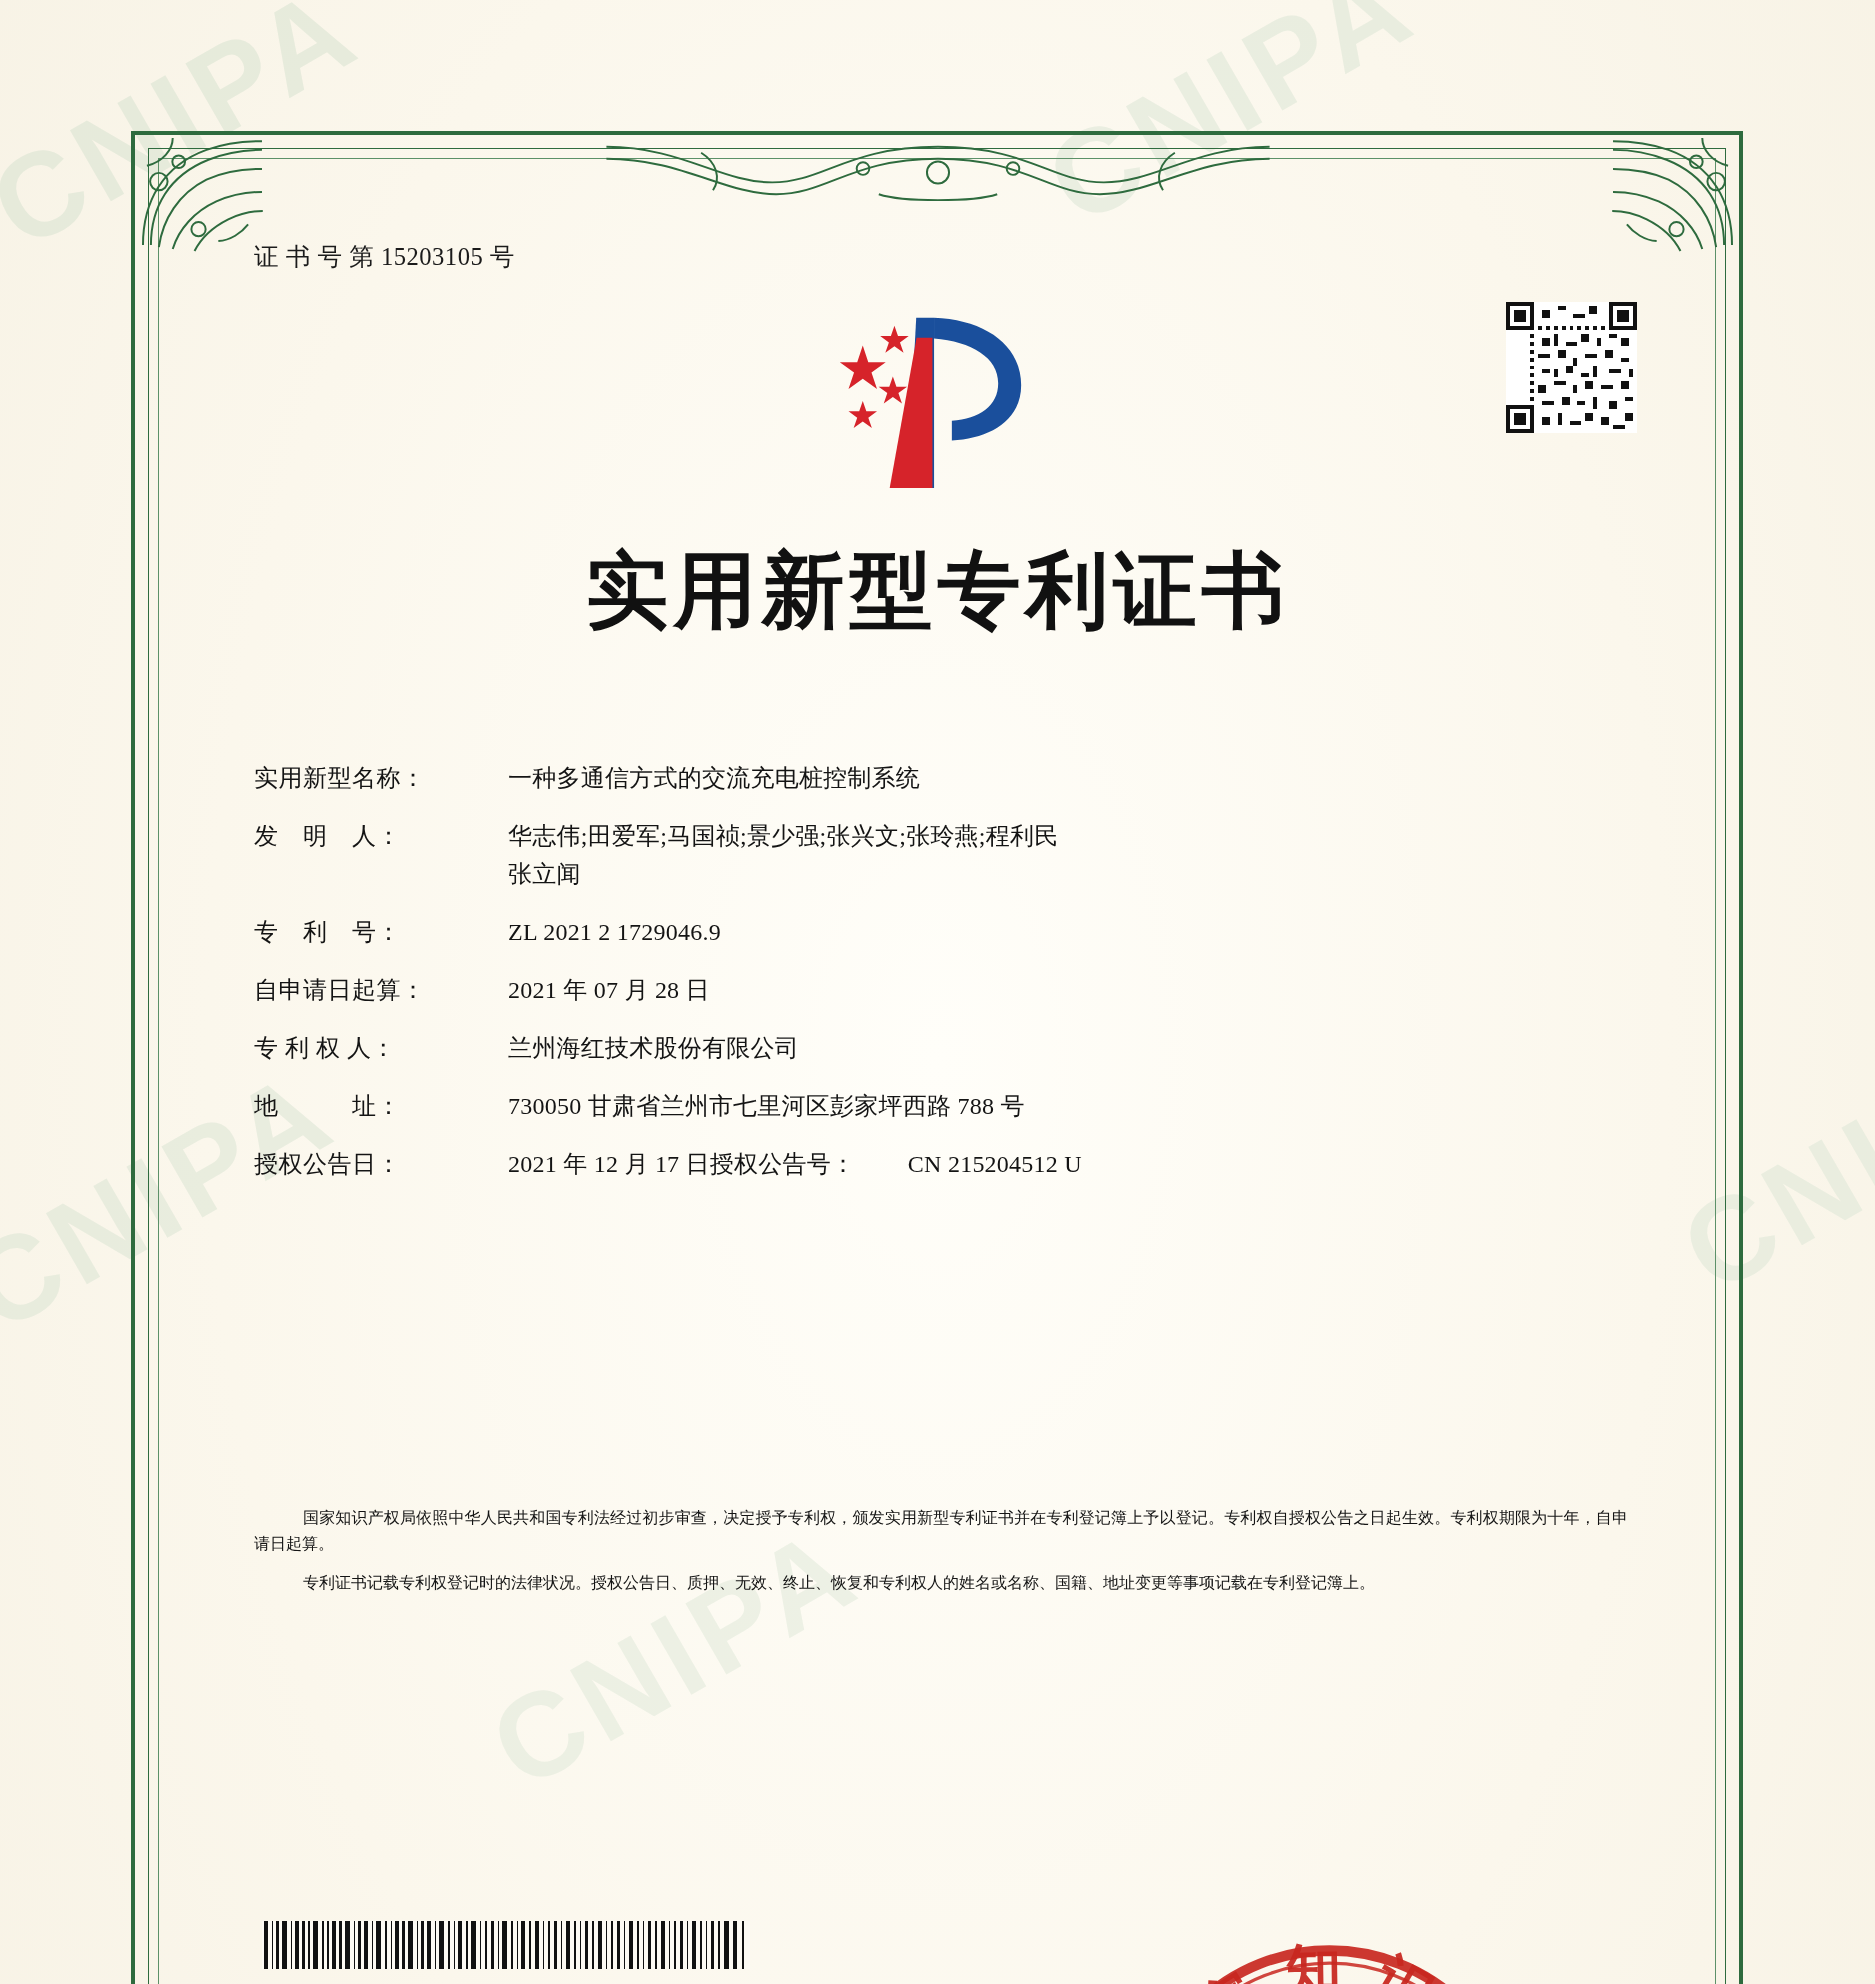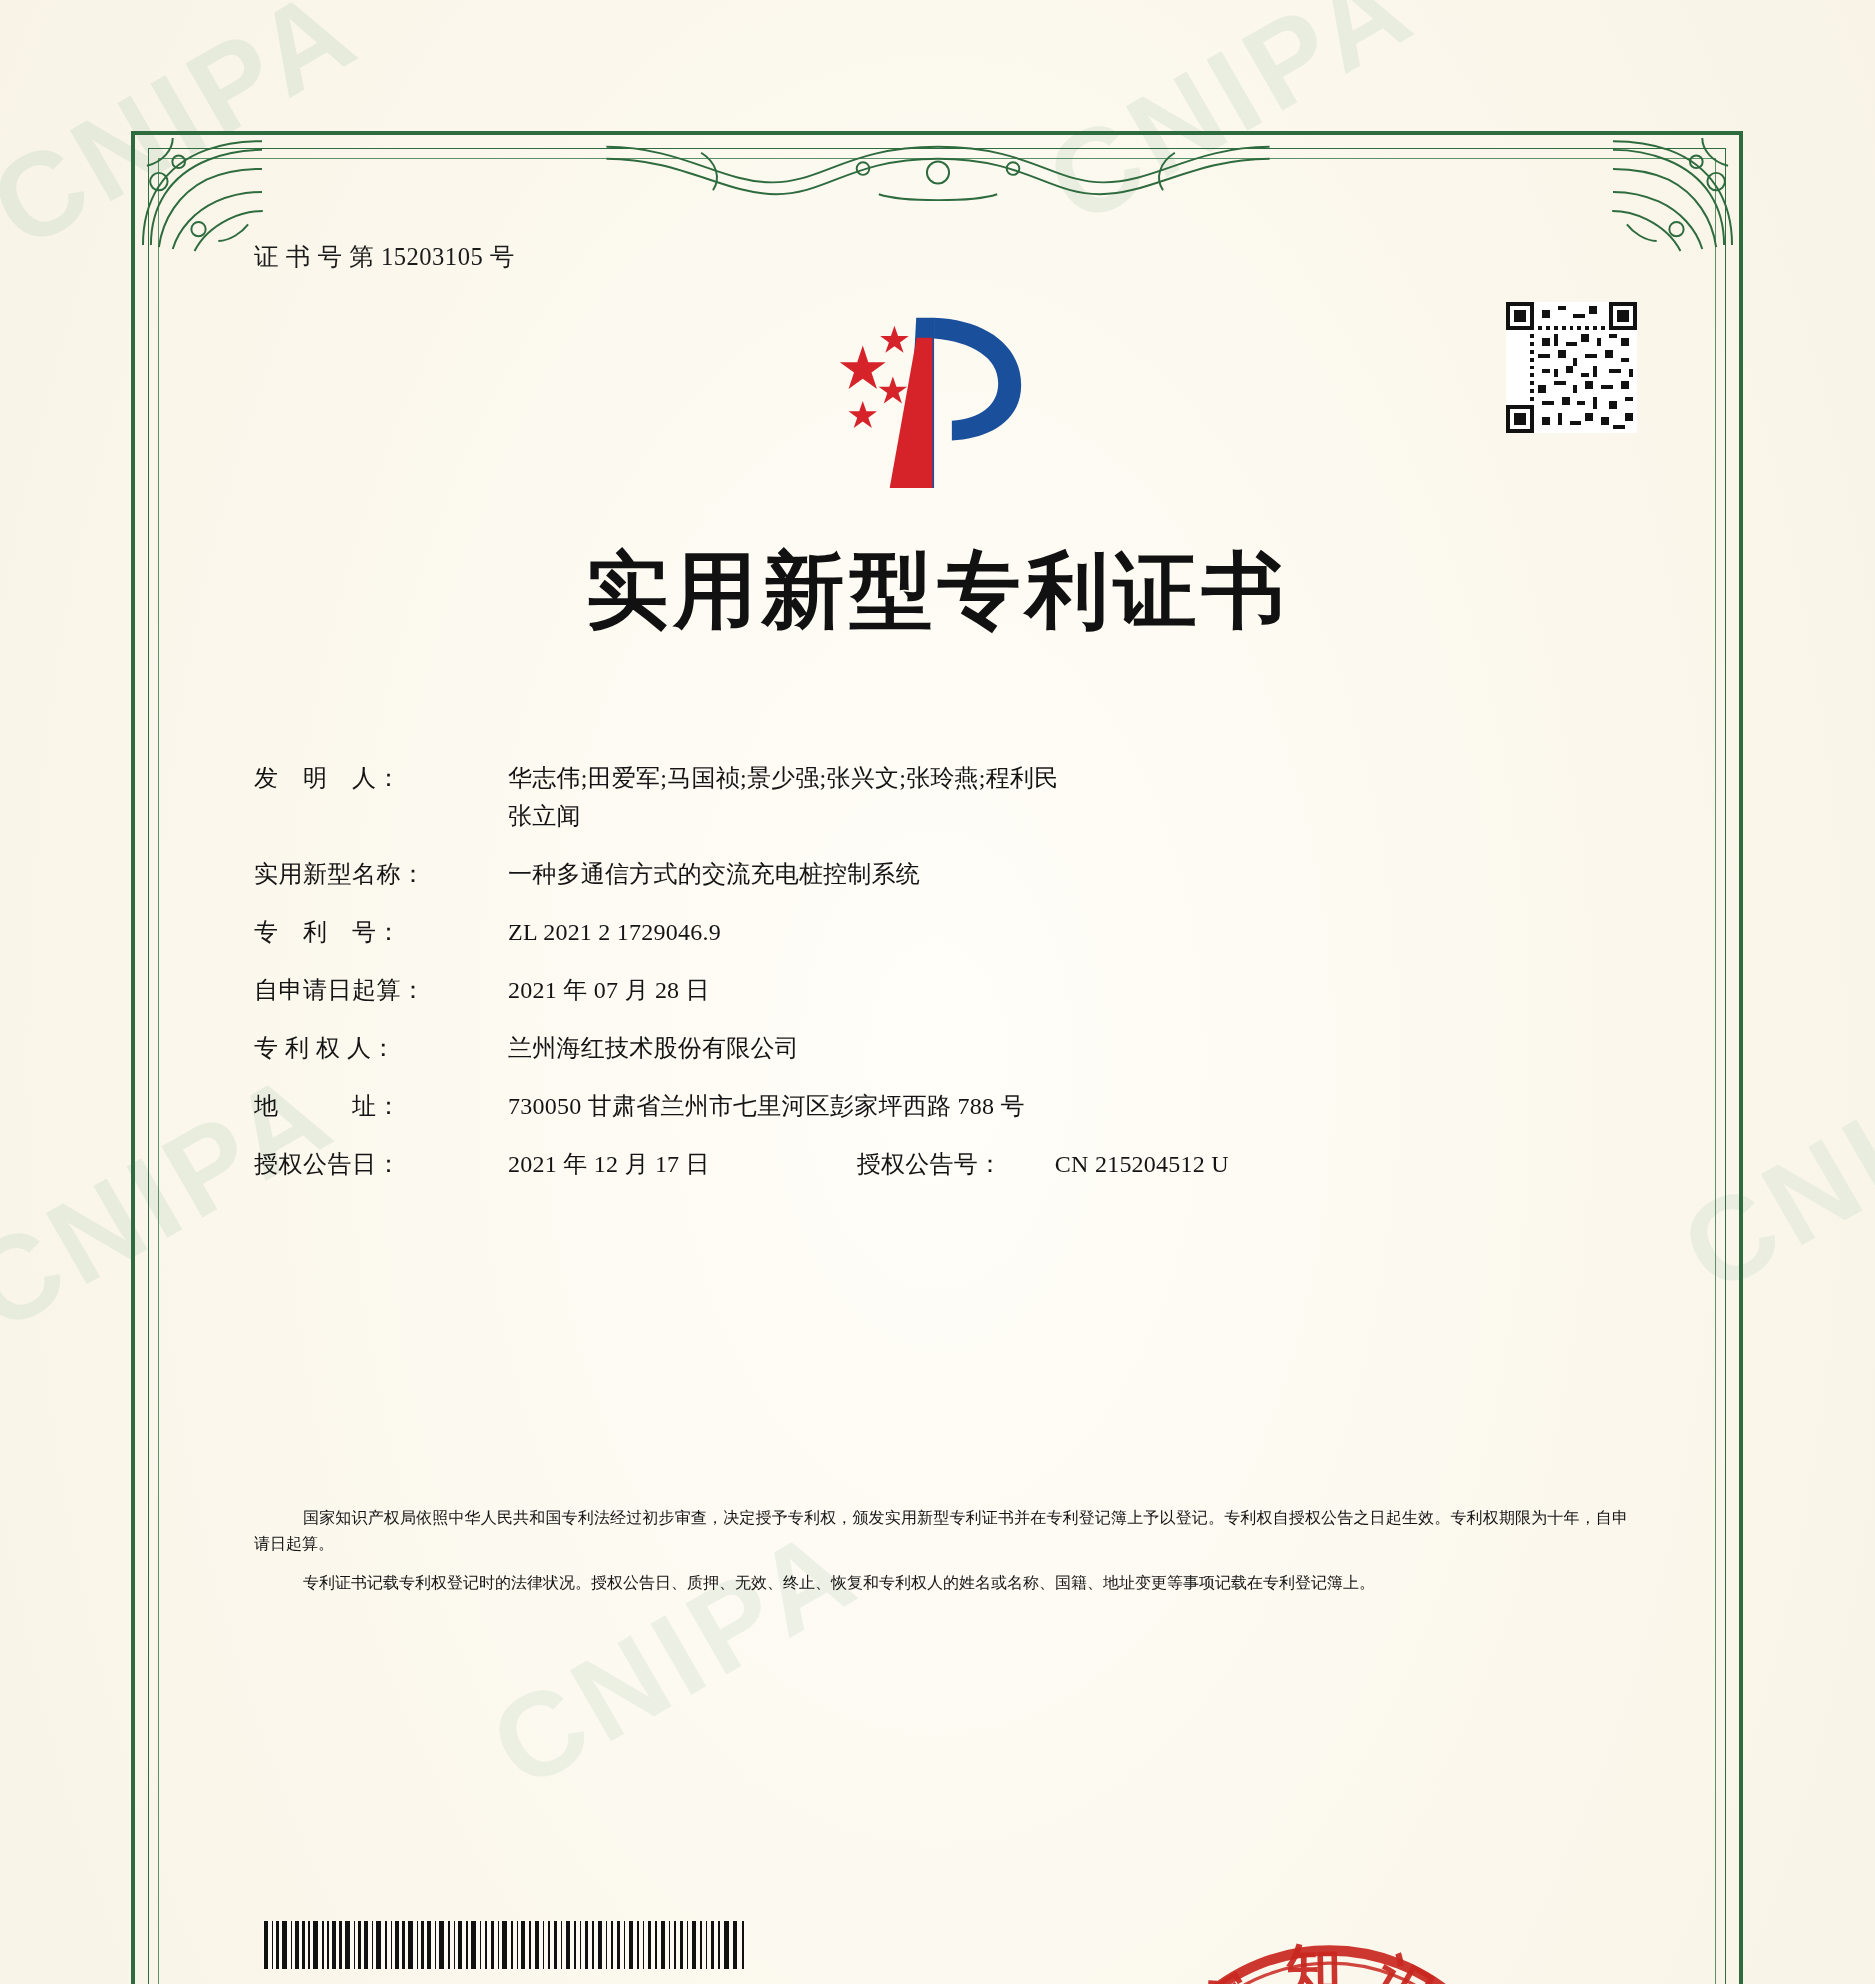--- a/index.html
+++ b/index.html
@@ -166,21 +166,20 @@
     display: block;
     margin-top: 13.5px;
   }
   .inline-pair {
     display: flex;
     align-items: flex-start;
   }
   .inline-pair .seg2-label {
     width: 198px;
     flex: 0 0 198px;
-    margin-left: 147px;
     white-space: pre;
   }
 
   .paragraphs {
     position: absolute;
     left: 254px;
     top: 1505px;
     width: 1374px;
     font-size: 16px;
     line-height: 1.62;
@@ -375,29 +374,29 @@
           <rect x="27" y="31" width="3" height="1"></rect>
         <rect x="30" y="28" width="2" height="2"></rect>
       </g>
     </svg>
   </div>
 
   <div class="title">实用新型专利证书</div>
 
   <div class="fields">
     <div class="field-row">
+      <div class="field-label">实用新型名称：</div>
+      <div class="field-value">一种多通信方式的交流充电桩控制系统</div>
+    </div>
+    <div class="field-row">
       <div class="field-label">发　明　人：</div>
       <div class="field-value">
         <span>华志伟;田爱军;马国祯;景少强;张兴文;张玲燕;程利民</span>
         <span class="second-line">张立闻</span>
       </div>
-    </div>
-    <div class="field-row">
-      <div class="field-label">实用新型名称：</div>
-      <div class="field-value">一种多通信方式的交流充电桩控制系统</div>
     </div>
     <div class="field-row">
       <div class="field-label">专　利　号：</div>
       <div class="field-value">ZL 2021 2 1729046.9</div>
     </div>
     <div class="field-row">
       <div class="field-label">自申请日起算：</div>
       <div class="field-value">2021 年 07 月 28 日</div>
     </div>
     <div class="field-row">

